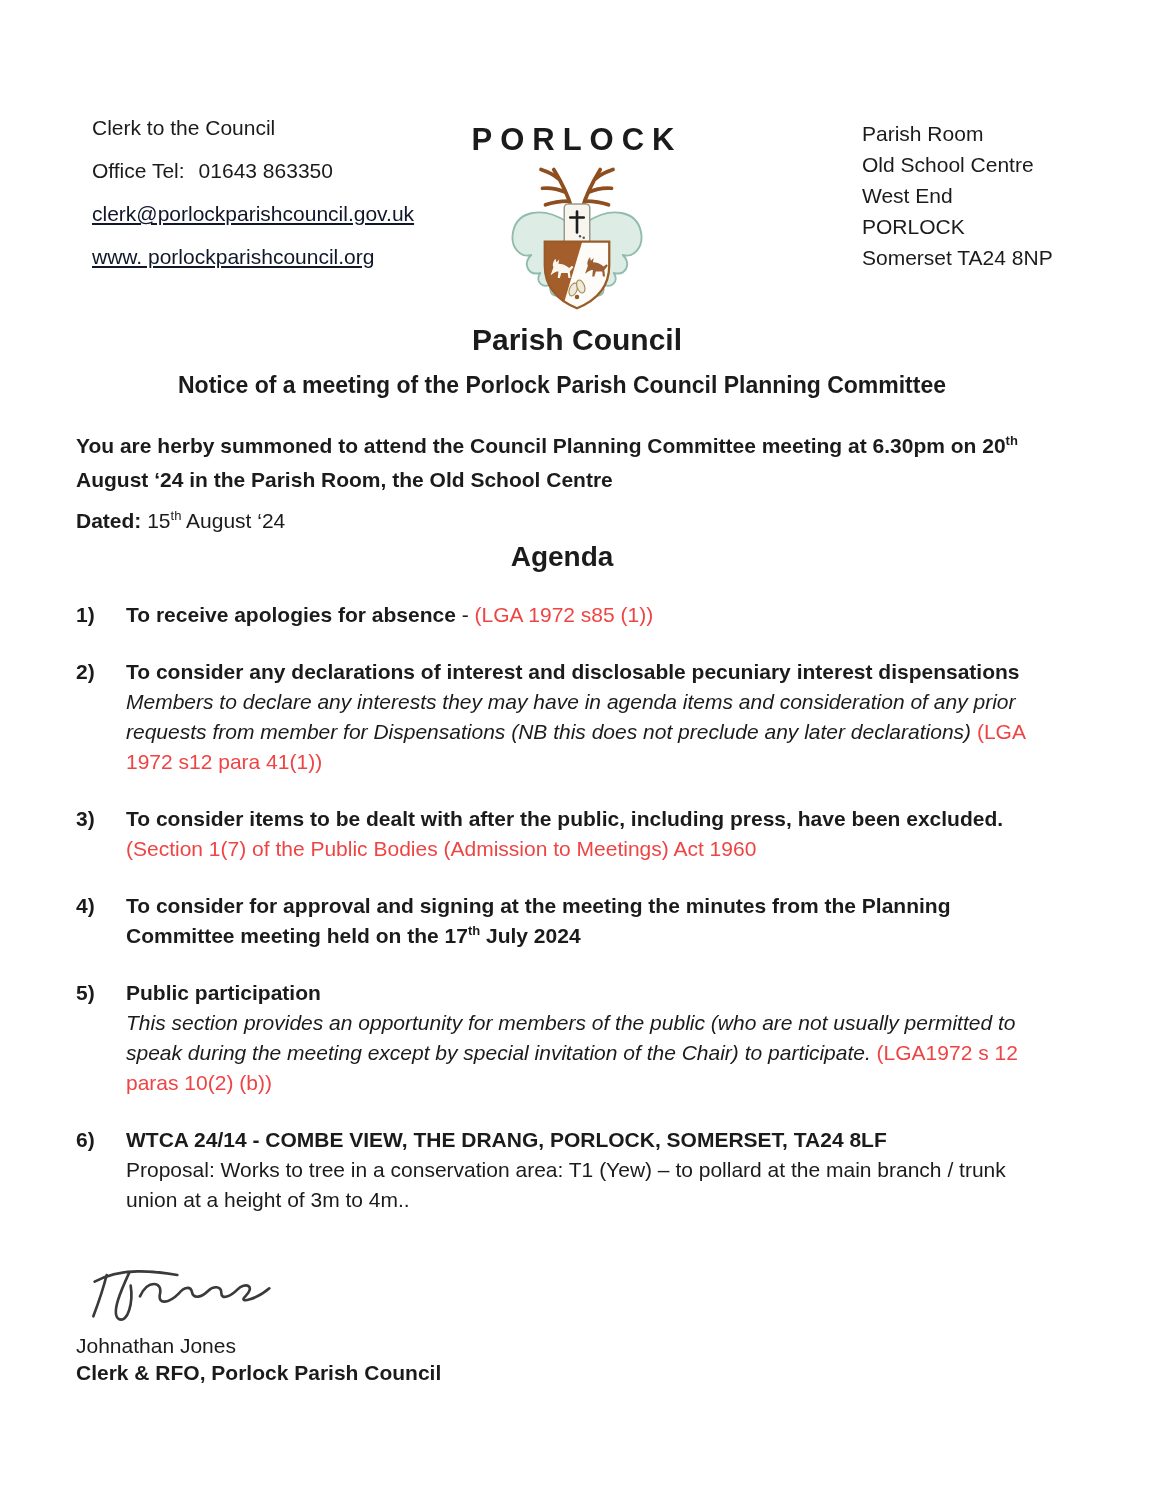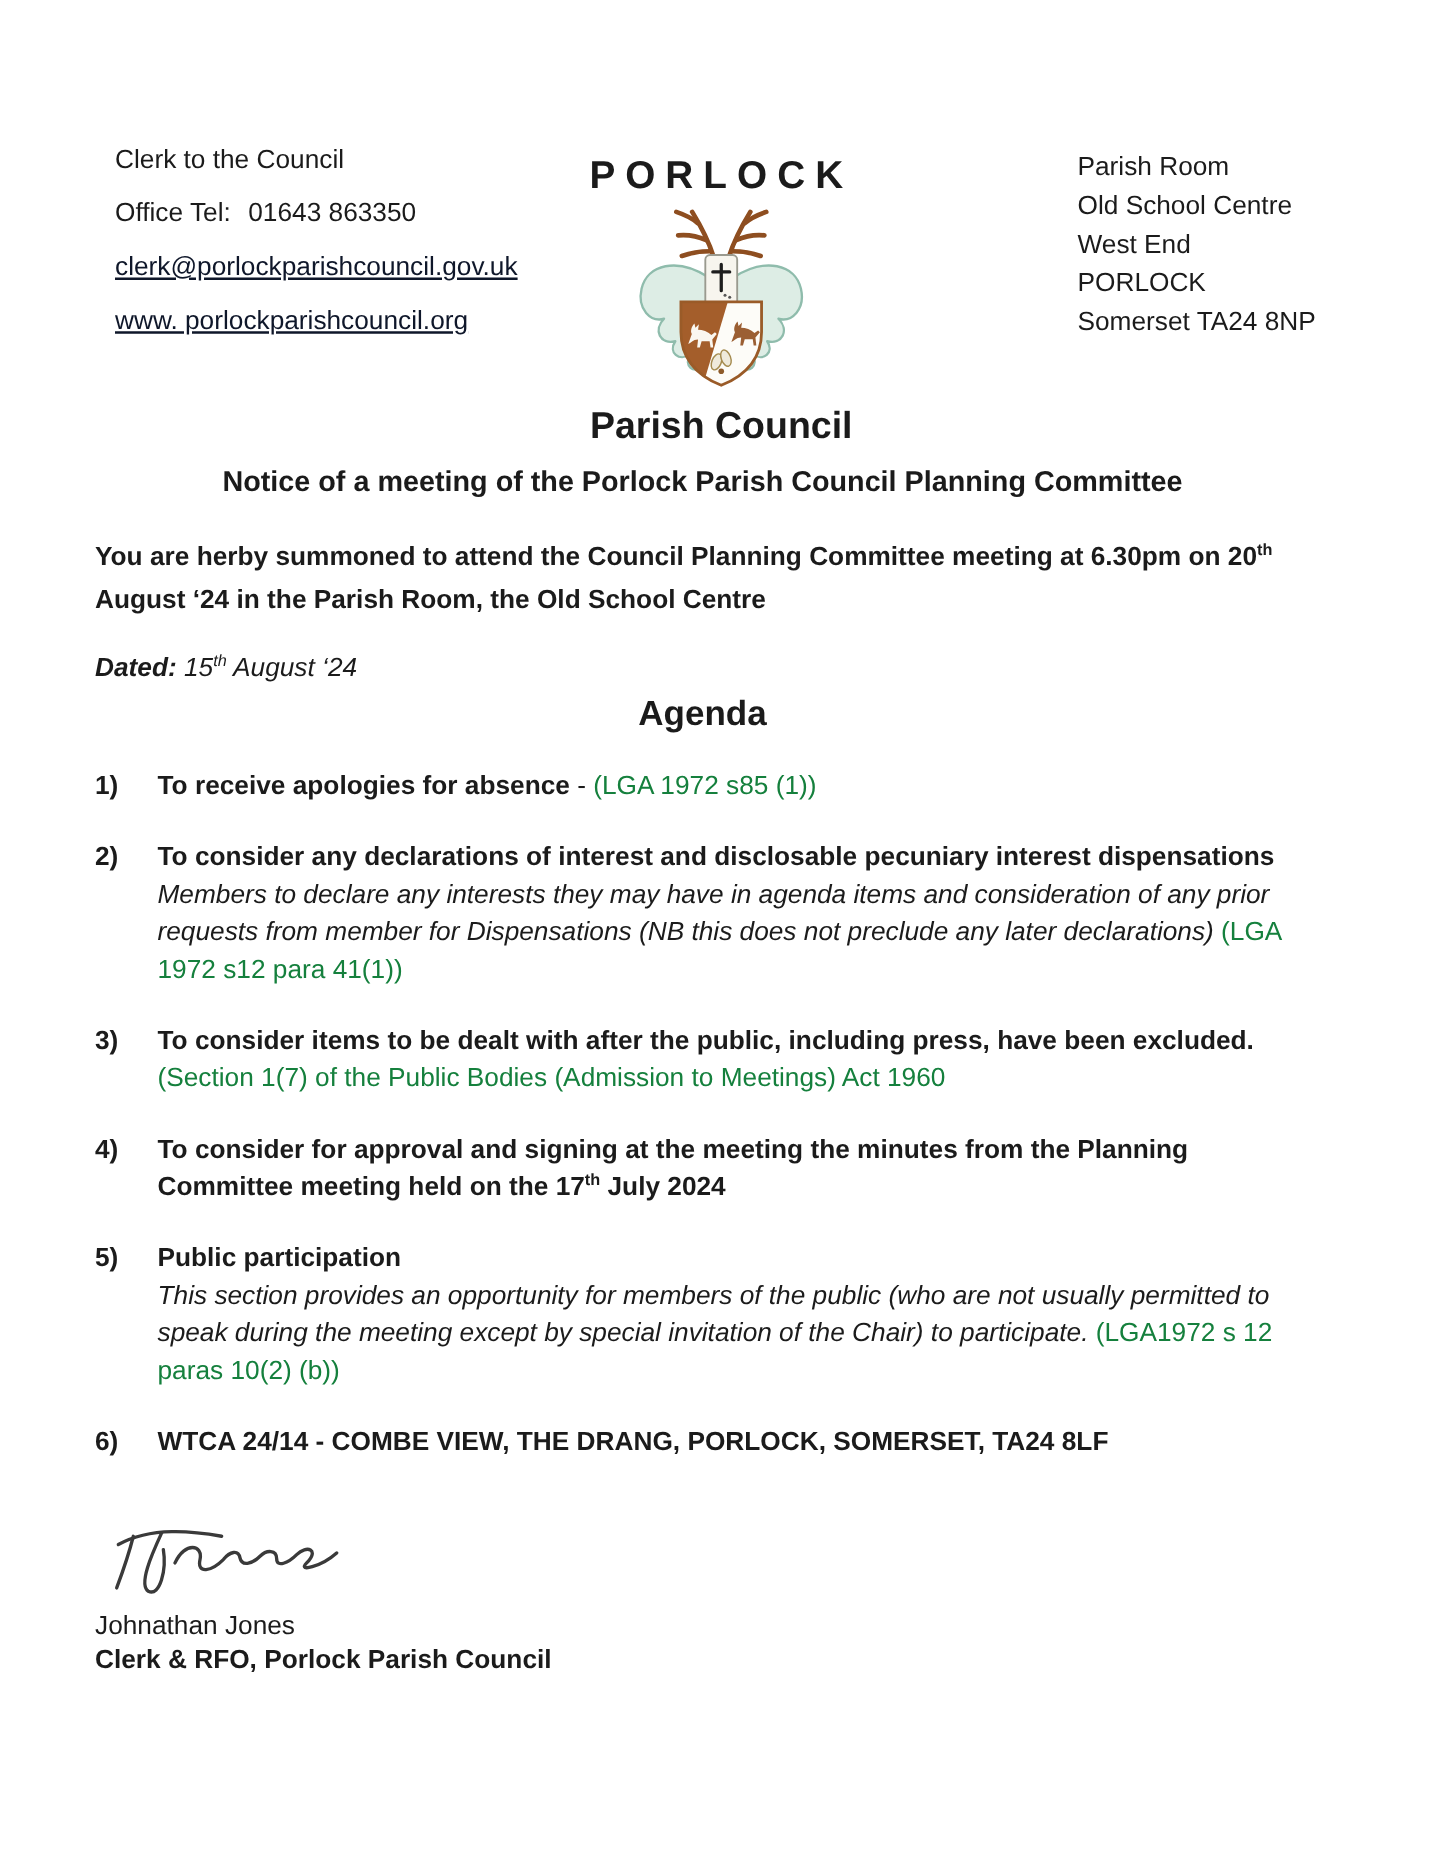--- a/index.html
+++ b/index.html
@@ -4,42 +4,42 @@
 <style>
   * { margin:0; padding:0; box-sizing:border-box; }
   html,body { background:#ffffff; }
   body {
     width:1154px; height:1496px; position:relative;
     font-family:"Liberation Sans", sans-serif;
     color:#1b1b1b; font-size:21px;
   }
   .b { font-weight:bold; }
   .i { font-style:italic; }
-  .cit { color:#15803d; }
+  .cit { color:#ef4444; }
   sup { font-size:13px; vertical-align:super; line-height:0; }
 
   
   .hdr-left { position:absolute; left:92px; top:116px; }
   .hdr-left .line { height:43px; }
   .hdr-left .tel-num { margin-left:14px; }
   a.link { color:#0f172a; text-decoration:underline; cursor:pointer; }
 
   .hdr-center { position:absolute; left:377px; width:400px; top:122px; text-align:center; }
   .town-title { font-size:31px; font-weight:bold; letter-spacing:8px; }
   .crest { margin-top:4px; }
   .org-title { font-size:30px; font-weight:bold; margin-top:6px; }
 
   .hdr-right { position:absolute; left:862px; top:118px; line-height:31px; }
 
   
   .doc { position:absolute; left:76px; top:372px; width:972px; }
   .notice-title { text-align:center; font-weight:bold; font-size:23px; }
   .to-line { margin-top:29px; }
   .summons { margin-top:30px; font-weight:bold; line-height:34px; }
-  .dated { margin-top:26px;font-style:italic; }
+  .dated { margin-top:12px; }
   .agenda-head { text-align:center; font-weight:bold; font-size:28px; margin-top:8px; }
 
   .agenda-list { margin-top:20px; }
   .agenda-item { display:flex; margin-top:27px; line-height:30px; }
   .agenda-item .num { width:50px; font-weight:bold; flex:none; }
   .agenda-item .content { flex:1; }
 
   .sig-block { margin-top:40px; }
   .sig-name { margin-top:2px; }
   .sig-role { font-weight:bold; margin-top:3px; }
@@ -174,20 +174,21 @@
       <div class="content">
         <div class="b">Public participation</div>
         <div><span class="i">This section provides an opportunity for members of the public (who are not usually permitted to speak during the meeting except by special invitation of the Chair) to participate. </span><span class="cit">(LGA1972 s 12 paras 10(2) (b))</span></div>
       </div>
     </div>
 
     <div class="agenda-item">
       <div class="num">6)</div>
       <div class="content">
         <div class="b">WTCA 24/14 - COMBE VIEW, THE DRANG, PORLOCK, SOMERSET, TA24 8LF</div>
+        <div>Proposal: Works to tree in a conservation area:  T1 (Yew) – to pollard at the main branch / trunk union at a height of 3m to 4m..</div>
       </div>
     </div>
 
   </div>
 
   <div class="sig-block">
     <svg width="200" height="72" viewBox="0 0 300 108">
       <g stroke="#3a3a3a" stroke-width="4" fill="none" stroke-linecap="round">
         <path d="M28,40 C68,18 118,24 152,30"></path>
         <path d="M46,30 C40,54 32,76 26,92"></path>

